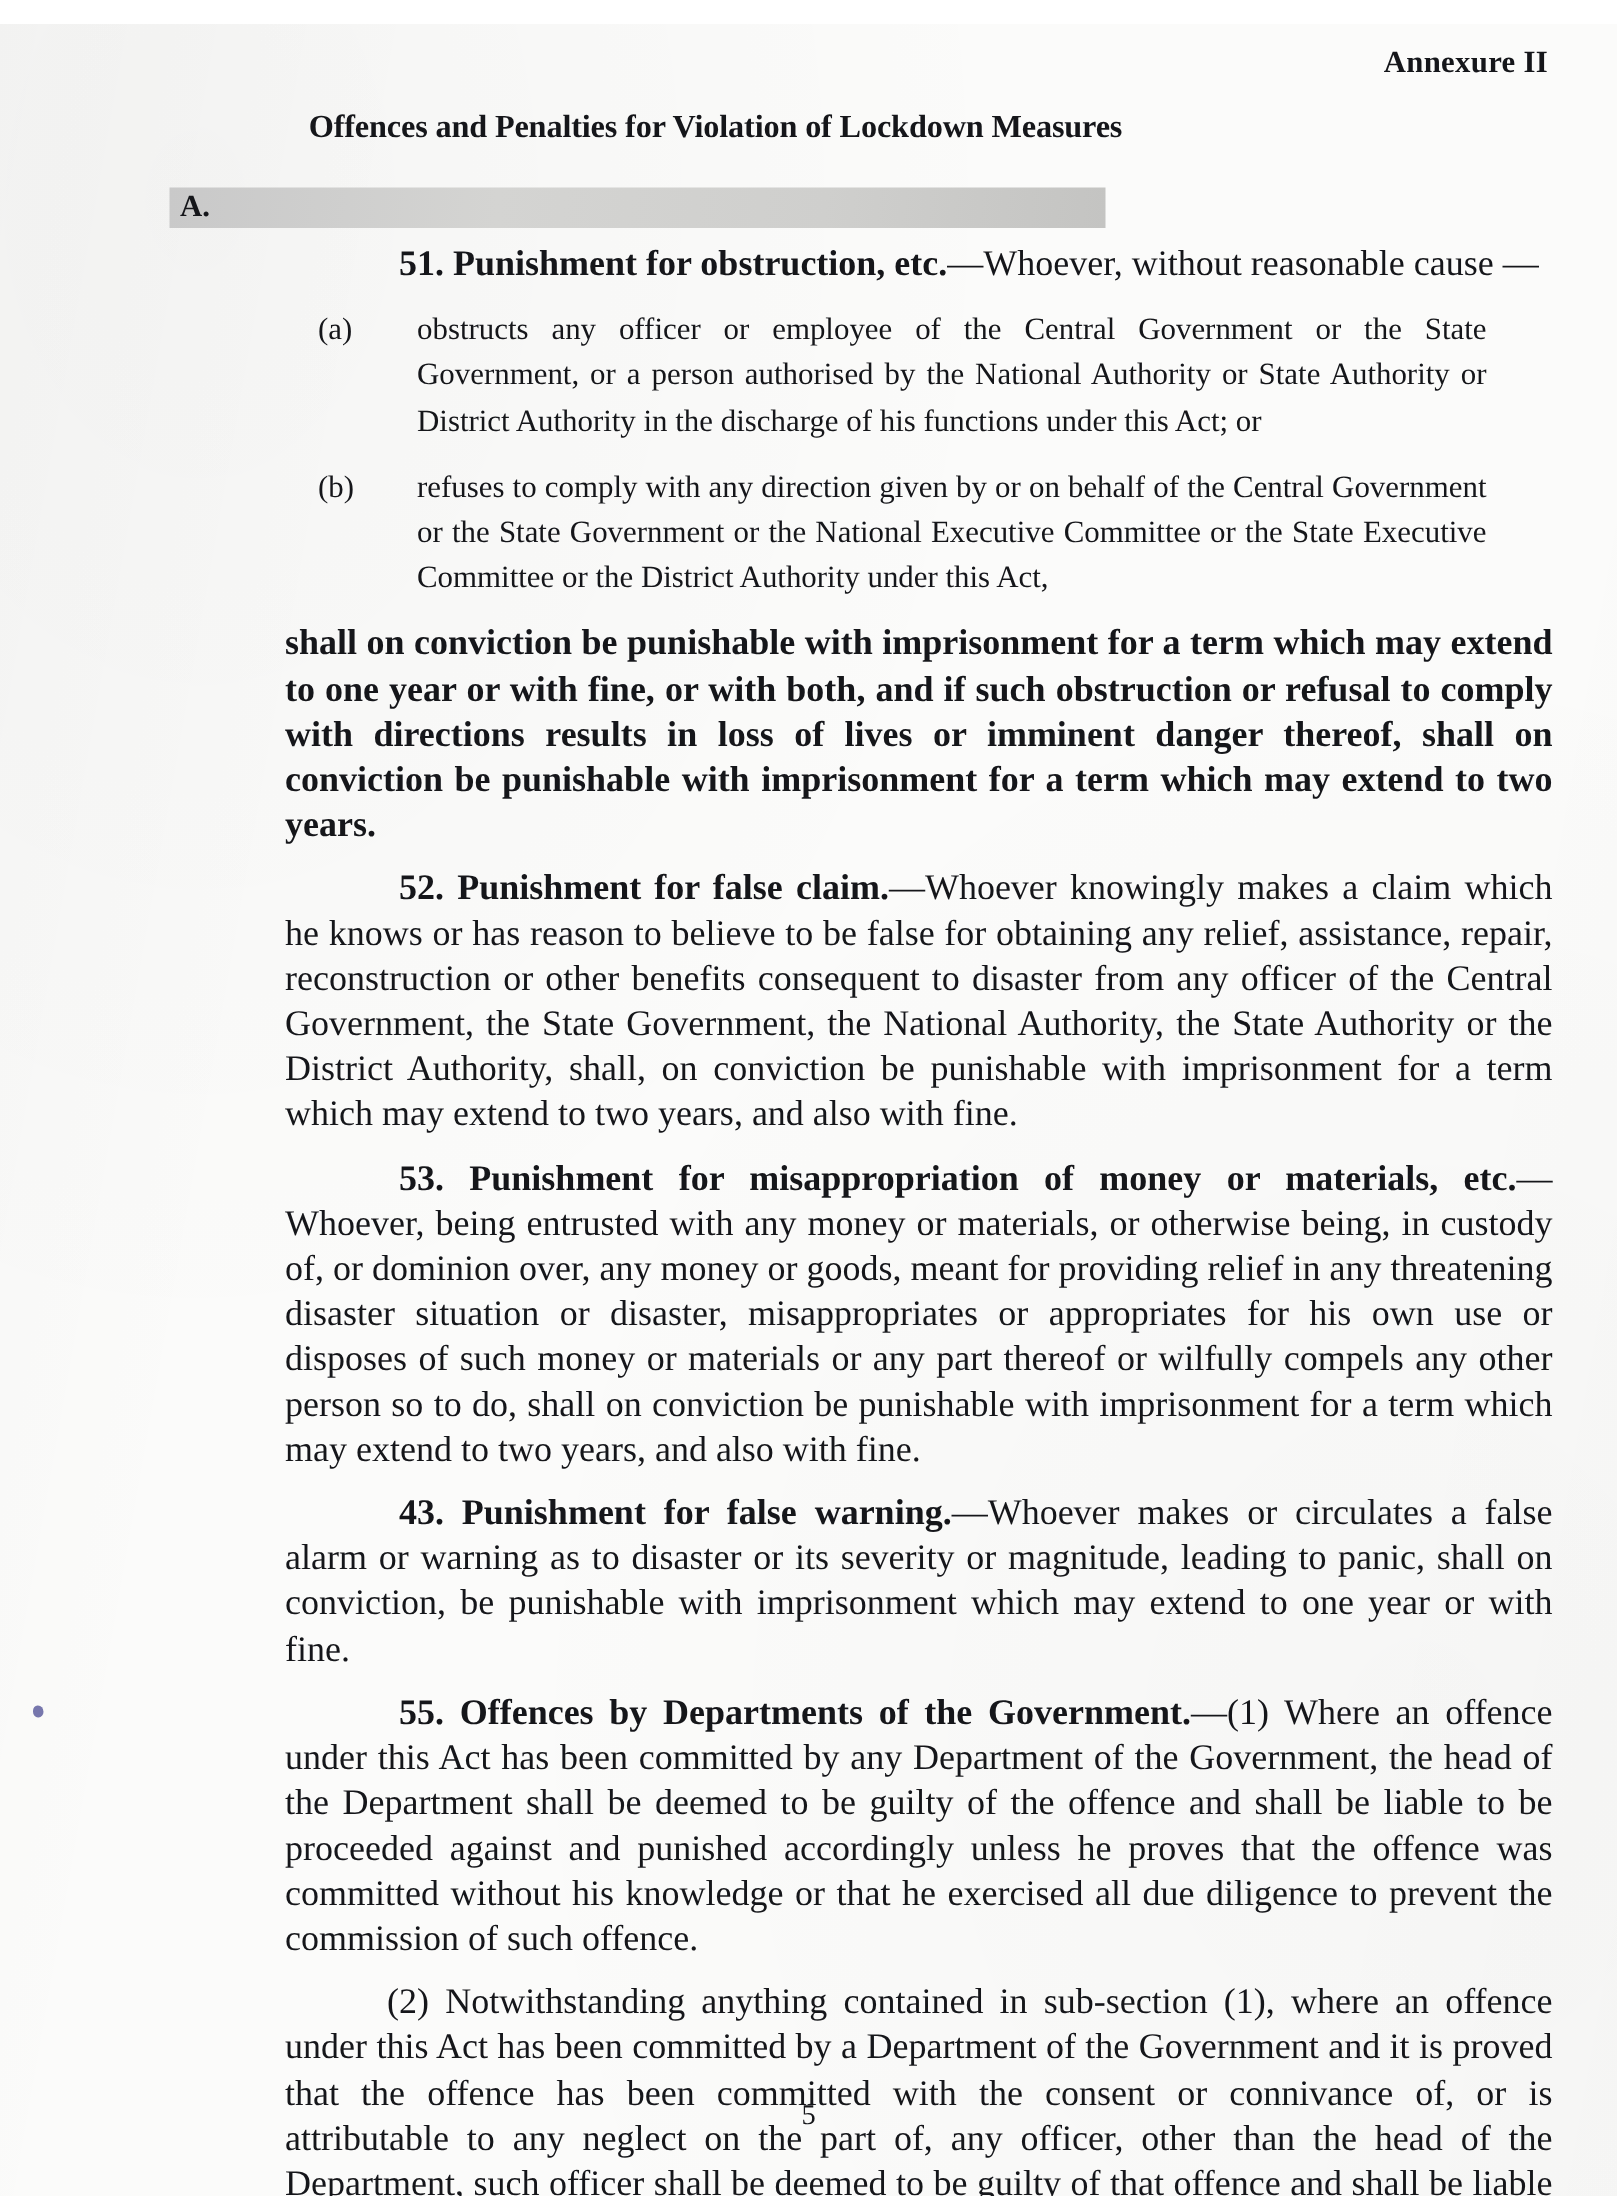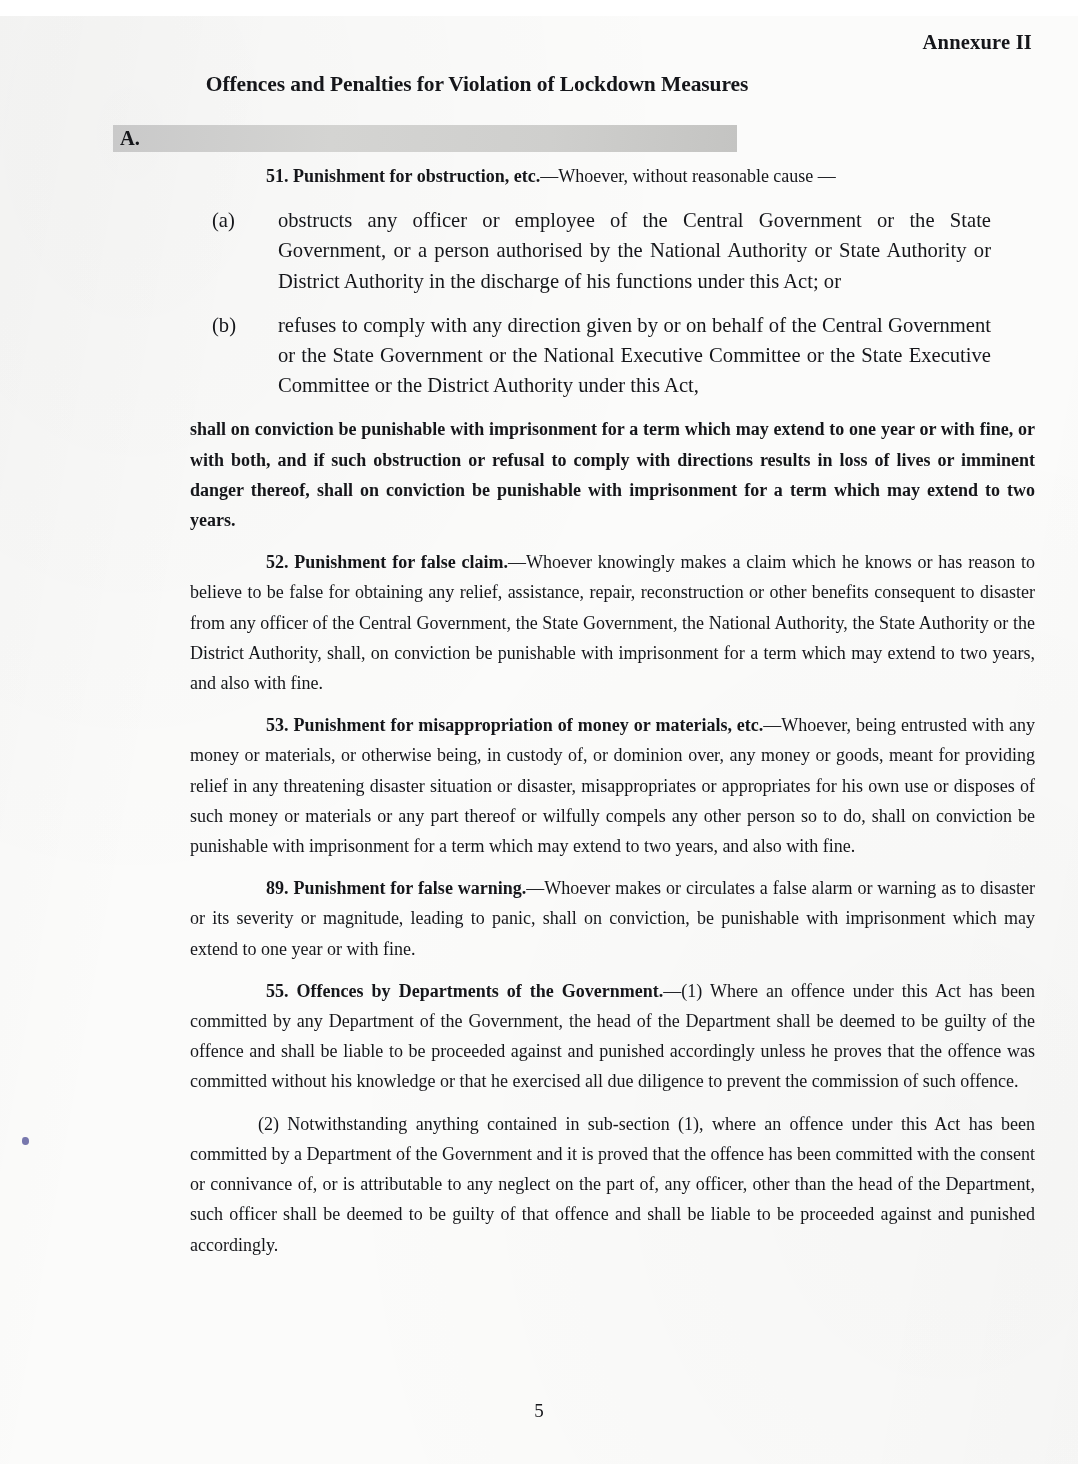--- a/index.html
+++ b/index.html
@@ -77,21 +77,21 @@
   
   .body {
     position: absolute;
     top: 145px;
     left: 190px;
     width: 845px;
   }
 
   p.para {
     margin: 0 0 0 0;
-    font-size: 18px;
+    font-size: 24px;
     line-height: 30.2px;
     text-align: justify;
     text-justify: inter-word;
     -webkit-hyphens: none;
     hyphens: none;
   }
 
   p.para.indent { text-indent: 76px; }
   p.para.indent-sm { text-indent: 68px; }
   p.para.flush { text-indent: 0; font-weight: bold; }
@@ -185,21 +185,21 @@
     <div class="gap-sm"></div>
 
     <p class="para indent"><span class="run-head">52. Punishment for false claim.</span><span>—Whoever knowingly makes a claim which he knows or has reason to believe to be false for obtaining any relief, assistance, repair, reconstruction or other benefits consequent to disaster from any officer of the Central Government, the State Government, the National Authority, the State Authority or the District Authority, shall, on conviction be punishable with imprisonment for a term which may extend to two years, and also with fine.</span></p>
 
     <div class="gap-sm"></div>
 
     <p class="para indent"><span class="run-head">53. Punishment for misappropriation of money or materials, etc.</span><span>—Whoever, being entrusted with any money or materials, or otherwise being, in custody of, or dominion over, any money or goods, meant for providing relief in any threatening disaster situation or disaster, misappropriates or appropriates for his own use or disposes of such money or materials or any part thereof or wilfully compels any other person so to do, shall on conviction be punishable with imprisonment for a term which may extend to two years, and also with fine.</span></p>
 
     <div class="gap-sm"></div>
 
-    <p class="para indent"><span class="run-head">89. Punishment for false warning.</span><span>—Whoever makes or circulates a false alarm or warning as to disaster or its severity or magnitude, leading to panic, shall on conviction, be punishable with imprisonment which may extend to one year or with fine.</span></p>
+    <p class="para indent"><span class="run-head">43. Punishment for false warning.</span><span>—Whoever makes or circulates a false alarm or warning as to disaster or its severity or magnitude, leading to panic, shall on conviction, be punishable with imprisonment which may extend to one year or with fine.</span></p>
 
     <div class="gap-sm"></div>
 
     <p class="para indent"><span class="run-head">55. Offences by Departments of the Government.</span><span>—(1) Where an offence under this Act has been committed by any Department of the Government, the head of the Department shall be deemed to be guilty of the offence and shall be liable to be proceeded against and punished accordingly unless he proves that the offence was committed without his knowledge or that he exercised all due diligence to prevent the commission of such offence.</span></p>
 
     <div class="gap-sm"></div>
 
     <p class="para indent-sm">(2) Notwithstanding anything contained in sub-section (1), where an offence under this Act has been committed by a Department of the Government and it is proved that the offence has been committed with the consent or connivance of, or is attributable to any neglect on the part of, any officer, other than the head of the Department, such officer shall be deemed to be guilty of that offence and shall be liable to be proceeded against and punished accordingly.</p>
 
   </div>

